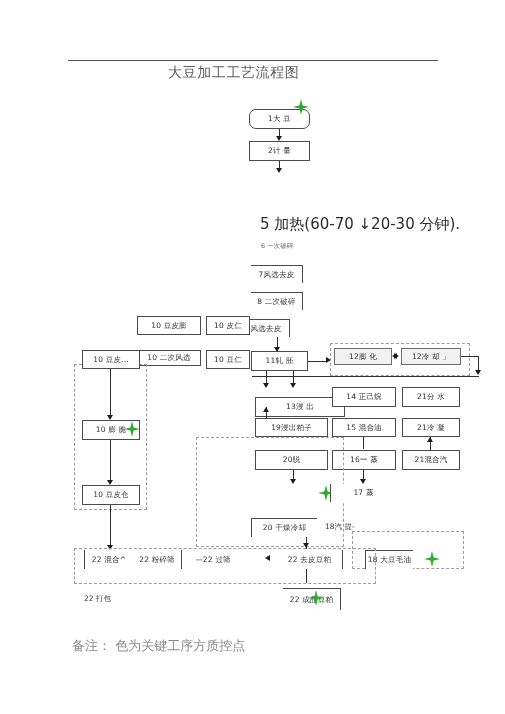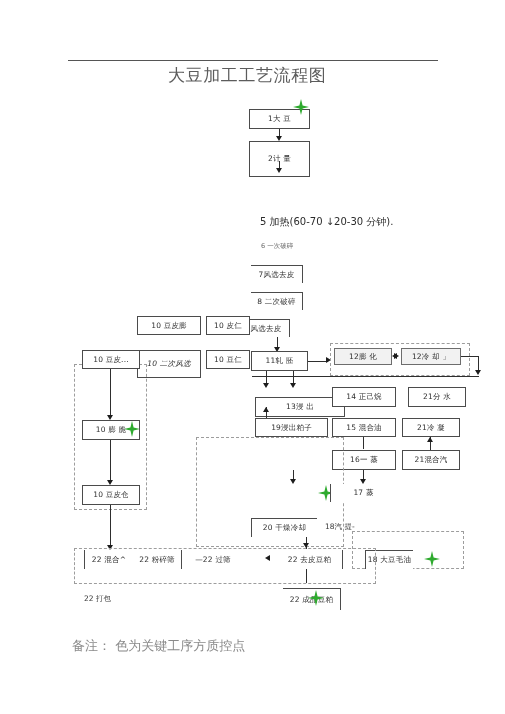--- a/index.html
+++ b/index.html
@@ -26,21 +26,21 @@
   #title-rule {
     position: absolute;
     left: 68px; top: 60px;
     width: 370px;
     height: 1px;
     background: #555;
   }
   #page-title {
     position: absolute;
     left: 168px; top: 64px;
-    font-size: 17px;
+    font-size: 14px;
     color: #5c5c5c;
     letter-spacing: 0.6px;
     white-space: nowrap;
   }
 
   
   .box {
     position: absolute;
     box-sizing: border-box;
     border: 1px solid #4b4b4b;
@@ -55,21 +55,21 @@
   }
   .box.shade { background: #f2f2f2; border-color: #6d6d6d; }
 
   
   .plain {
     position: absolute;
     font-size: 7.5px;
     color: #3a3a3a;
     white-space: nowrap;
   }
-  .plain.big { font-size: 10px; color: #2b2b2b; }
+  .plain.big { font-size: 15px; color: #2b2b2b; }
   .plain.small { font-size: 6.5px; color: #6a6a6a; }
 
   
   .vline, .hline {
     position: absolute;
     background: #2e2e2e;
   }
   .vline { width: 1px; }
   .hline { height: 1px; }
   .arrow-d {
@@ -125,49 +125,49 @@
   }
 </style>
 </head>
 <body>
 
 <div id="canvas">
 
   <div id="title-rule"></div>
   <div id="page-title">大豆加工工艺流程图</div>
 
-  <div class="box" style="left:249px; top:109px; width:61px; height:20px;">1大      豆</div>
+  <div class="box" style="left:249px; top:109px; width:61px; height:20px;border-radius:7px;">1大      豆</div>
   <div class="star" style="left:293px; top:99px;">
     <svg width="16" height="16" viewBox="0 0 16 16">
       <path d="M8 0 L9.6 6.4 L16 8 L9.6 9.6 L8 16 L6.4 9.6 L0 8 L6.4 6.4 Z" fill="#2eaa2e"></path>
     </svg>
   </div>
   <div class="vline" style="left:279px; top:129px; height:9px;"></div>
   <div class="arrow-d" style="left:276px; top:136px;"></div>
 
-  <div class="box" style="left:249px; top:141px; width:61px; height:36px;">2计      量</div>
+  <div class="box" style="left:249px; top:141px; width:61px; height:20px;">2计      量</div>
   <div class="vline" style="left:279px; top:161px; height:9px;"></div>
   <div class="arrow-d" style="left:276px; top:168px;"></div>
 
   <div class="plain big" style="left:260px; top:215px;">5 加热(60-70 ↓20-30 分钟).</div>
 
   <div class="plain small" style="left:261px; top:242px;">6 一次破碎</div>
 
   <div class="box" style="left:251px; top:265px; width:52px; height:18px; border-left:none; border-bottom:none;">7风选去皮</div>
 
   <div class="box" style="left:251px; top:292px; width:52px; height:18px; border-left:none; border-bottom:none;">8 二次破碎</div>
 
   <div class="box" style="left:238px; top:319px; width:52px; height:18px; border-left:none; border-bottom:none;">9风选去皮</div>
   <div class="vline" style="left:277px; top:337px; height:12px;"></div>
   <div class="arrow-d" style="left:274px; top:347px;"></div>
 
   <div class="box" style="left:137px; top:316px; width:64px; height:19px;">10 豆皮膨</div>
   <div class="box" style="left:206px; top:316px; width:44px; height:19px;">10 皮仁</div>
 
-  <div class="box" style="left:137px; top:350px; width:64px; height:28px;font-style:italic;">10 二次风选</div>
+  <div class="box" style="left:137px; top:350px; width:64px; height:16px;">10 二次风选</div>
   <div class="box" style="left:206px; top:350px; width:44px; height:19px;">10 豆仁</div>
 
   <div class="dash" style="left:74px; top:364px; width:73px; height:146px;"></div>
 
   <div class="box" style="left:82px; top:350px; width:58px; height:19px;">10 豆皮...</div>
   <div class="vline" style="left:110px; top:369px; height:48px;"></div>
   <div class="arrow-d" style="left:107px; top:415px;"></div>
 
   <div class="box" style="left:82px; top:420px; width:58px; height:20px;">10 膨    脆</div>
   <div class="star" style="left:124px; top:421px;">
@@ -201,29 +201,30 @@
   <div class="vline" style="left:478px; top:356px; height:16px;"></div>
   <div class="arrow-d" style="left:475px; top:370px;"></div>
   <div class="hline" style="left:252px; top:376px; width:227px;"></div>
 
   <div class="box" style="left:255px; top:397px; width:90px; height:20px;">13浸      出</div>
   <div class="vline" style="left:266px; top:407px; height:13px;"></div>
   <div class="arrow-u" style="left:263px; top:407px;"></div>
 
   <div class="box" style="left:332px; top:387px; width:64px; height:20px;">14 正己烷</div>
 
-  <div class="box" style="left:402px; top:387px; width:58px; height:20px;margin-left:6px;">21分      水</div>
+  <div class="box" style="left:402px; top:387px; width:58px; height:20px;">21分      水</div>
 
   <div class="box" style="left:255px; top:418px; width:73px; height:19px;">19浸出粕子</div>
 
   <div class="box" style="left:332px; top:418px; width:64px; height:19px;">15 混合油</div>
   <div class="vline" style="left:363px; top:437px; height:12px;"></div>
 
   <div class="box" style="left:402px; top:418px; width:58px; height:19px;">21冷      凝</div>
 
+  <div class="box" style="left:255px; top:450px; width:73px; height:20px;">20脱</div>
   <div class="vline" style="left:293px; top:470px; height:11px;"></div>
   <div class="arrow-d" style="left:290px; top:479px;"></div>
 
   <div class="box" style="left:332px; top:450px; width:64px; height:20px;">16一     蒸</div>
   <div class="vline" style="left:363px; top:470px; height:11px;"></div>
   <div class="arrow-d" style="left:360px; top:479px;"></div>
 
   <div class="box" style="left:402px; top:450px; width:58px; height:20px;">21混合汽</div>
   <div class="vline" style="left:430px; top:437px; height:13px;"></div>
   <div class="arrow-u" style="left:427px; top:437px;"></div>

